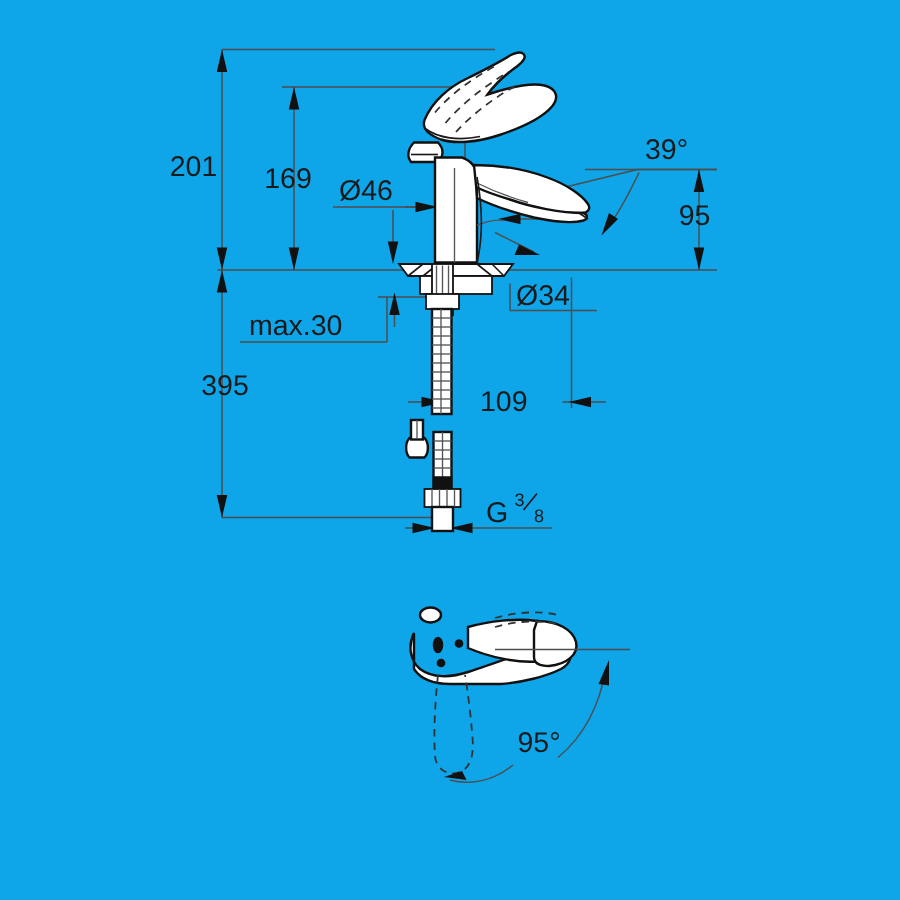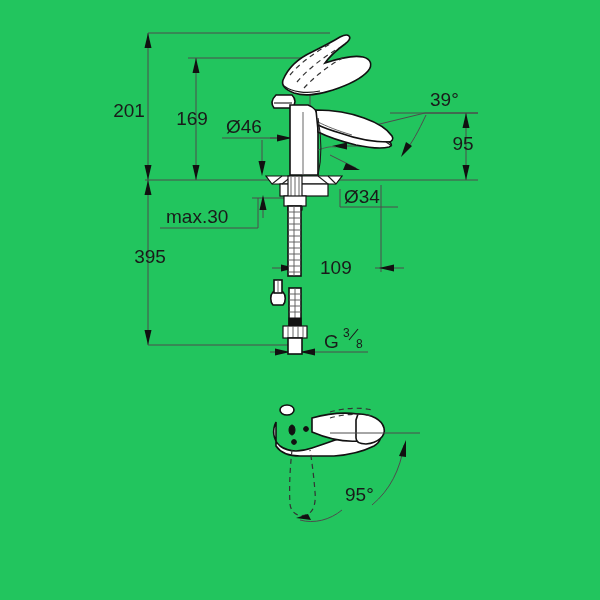--- a/index.html
+++ b/index.html
@@ -8,21 +8,21 @@
     padding: 0;
     background: #ffffff;
   }
   body {
     font-family: "Liberation Sans", sans-serif;
   }
   #stage {
     position: relative;
     width: 600px;
     height: 600px;
-    background: #22c55e;
+    background: #0ea5e9;
     overflow: hidden;
   }
   #drawing {
     position: absolute;
     left: 0;
     top: 0;
     width: 600px;
     height: 600px;
   }
   .dim-text {

